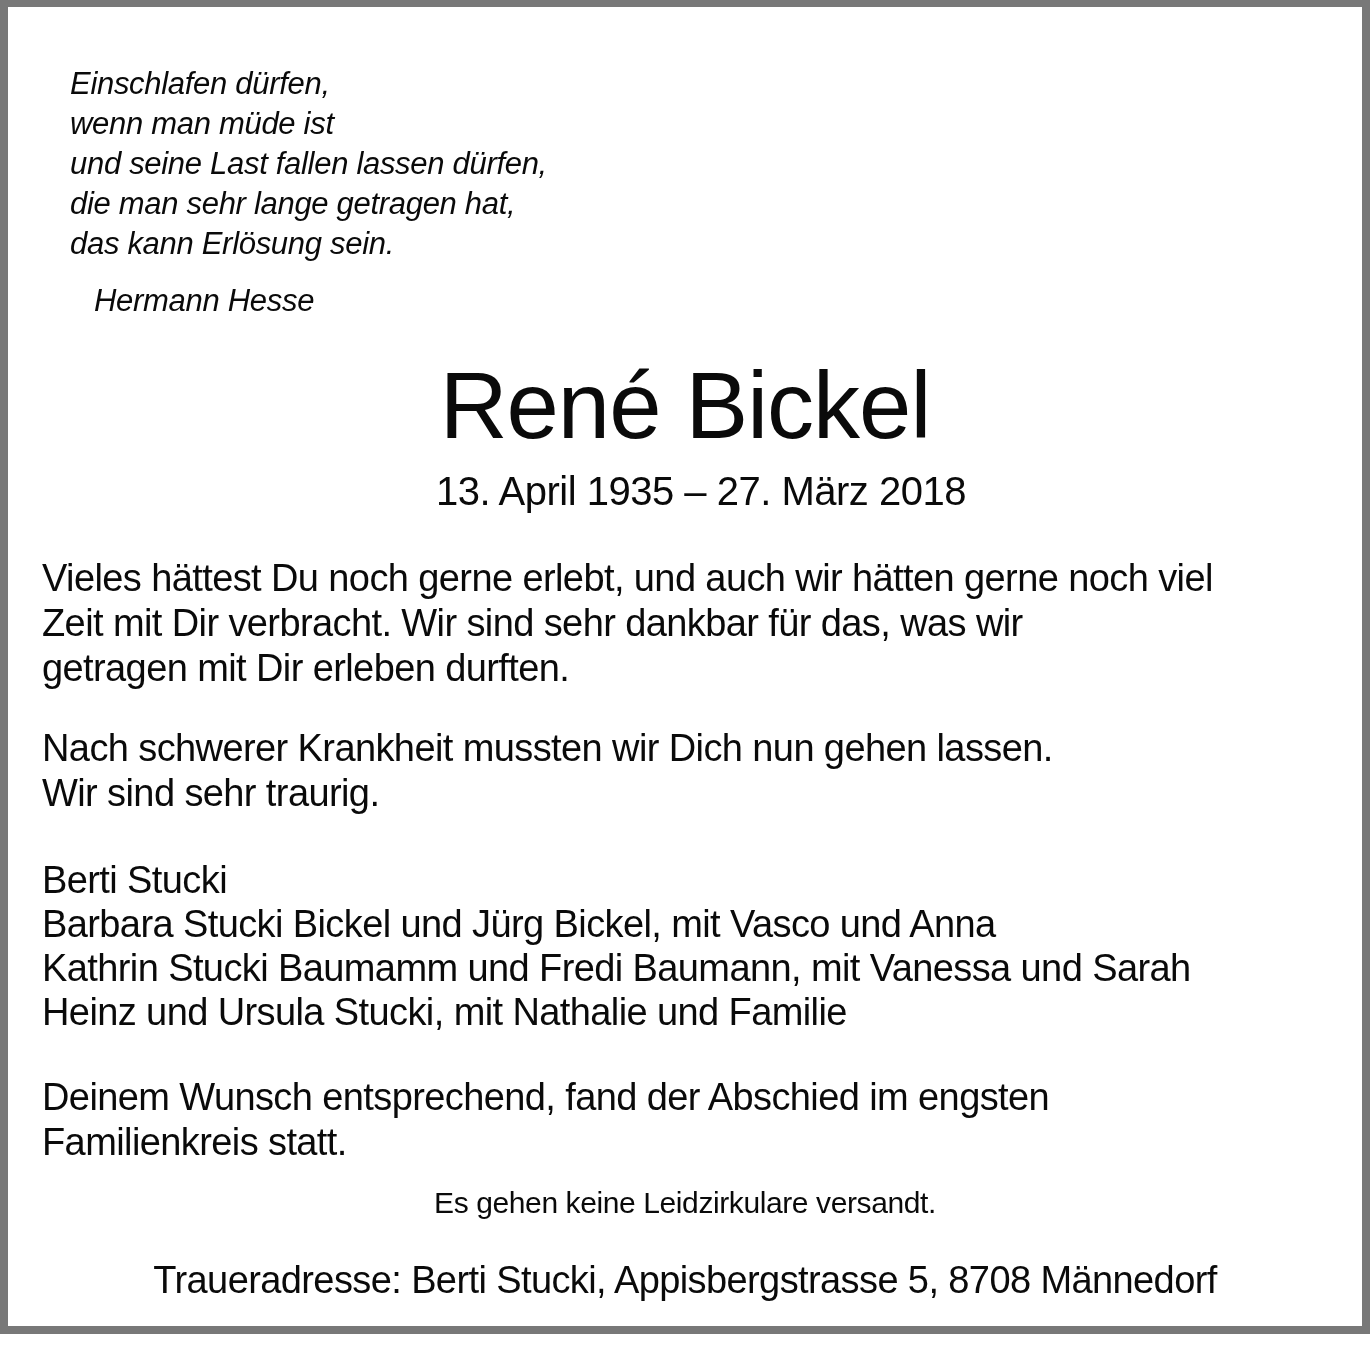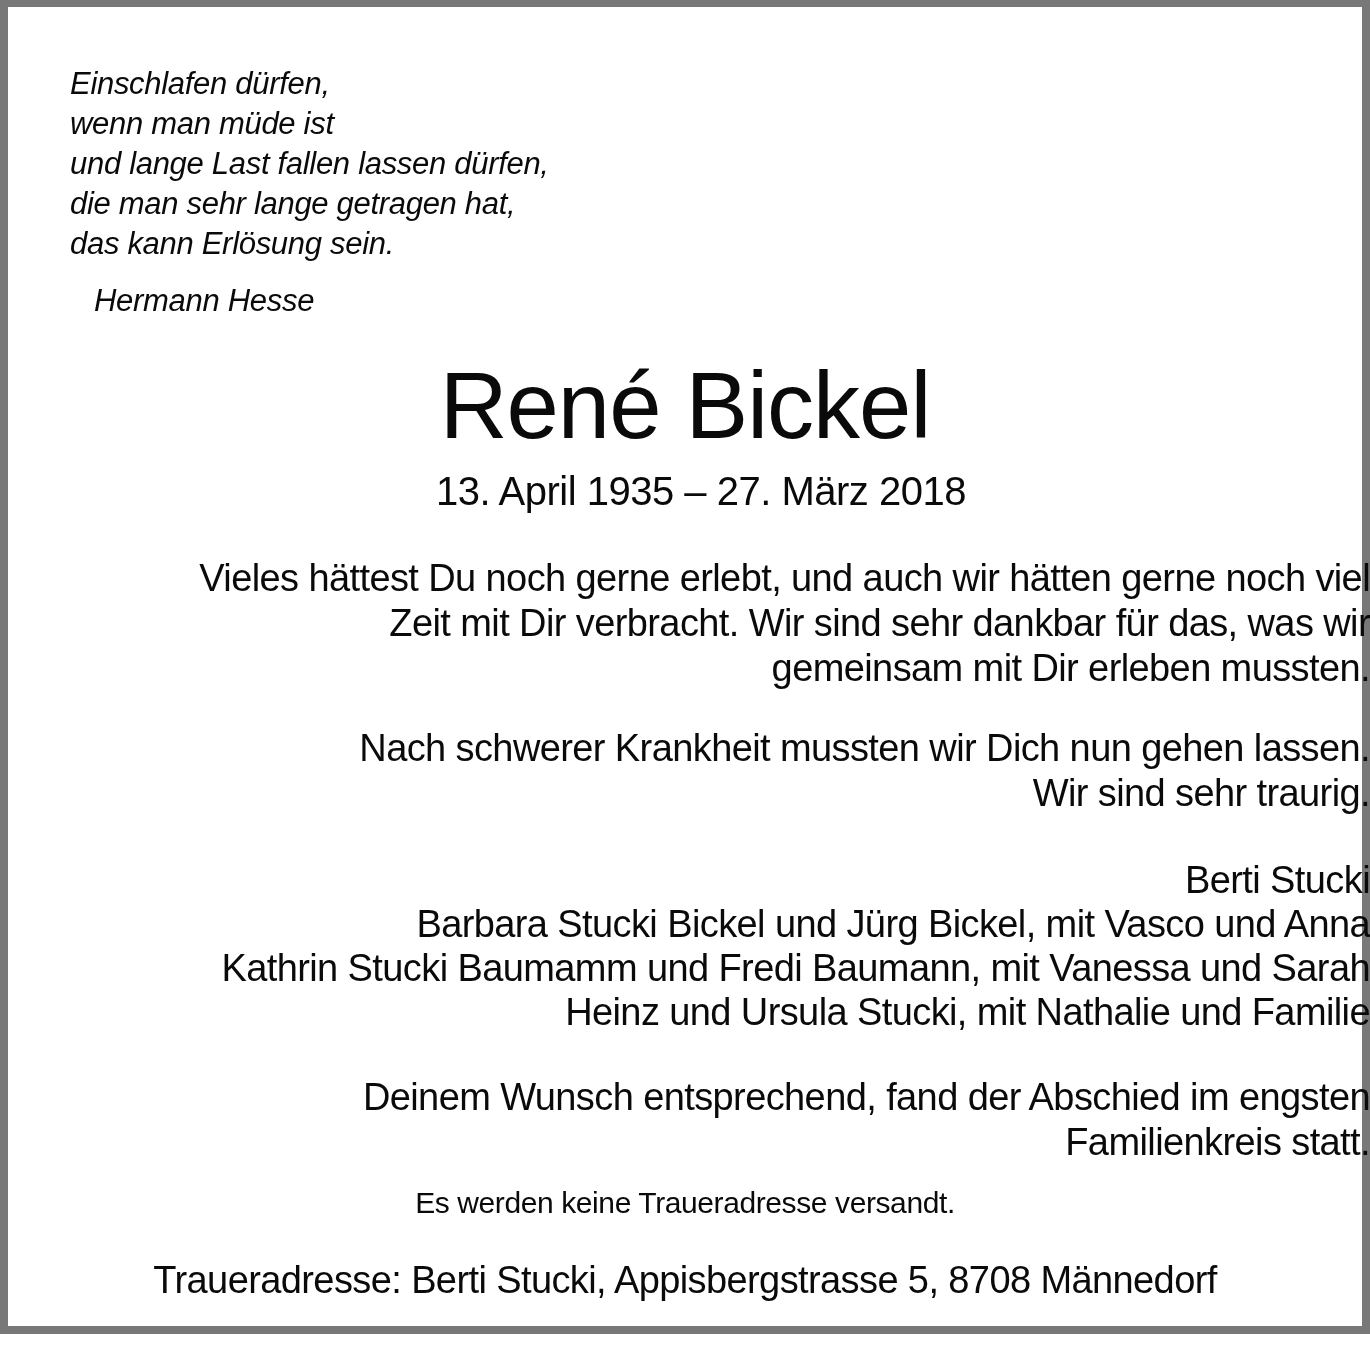--- a/index.html
+++ b/index.html
@@ -60,24 +60,25 @@
   .deceased-dates {
     margin-top: 14px;
     text-align: center;
     font-size: 40px;
     line-height: 46px;
     letter-spacing: -0.5px;
     padding-left: 32px;
   }
   
   .para {
-    text-align: right;
+    text-align: left;
     font-size: 38px;
     line-height: 45px;
     letter-spacing: -0.6px;
+    margin-left: 42px;
   }
   .para-tribute   { margin-top: 42px; }
   .para-farewell  { margin-top: 35px; }
   .para-family    { margin-top: 42px; line-height: 44px; }
   .para-abschied  { margin-top: 41px; }
   .para-note {
     margin-top: 19px;
     text-align: center;
     font-size: 30px;
     line-height: 38px;
@@ -95,52 +96,52 @@
 <body>
 
 <div class="page">
   <div class="frame"></div>
 
   <div class="content">
 
     <div class="quote-block">
         <div>Einschlafen dürfen,</div>
         <div>wenn man müde ist</div>
-        <div>und lange Last fallen lassen dürfen,</div>
+        <div>und seine Last fallen lassen dürfen,</div>
         <div>die man sehr lange getragen hat,</div>
         <div>das kann Erlösung sein.</div>
       </div>
 
     <div class="quote-attribution">Hermann Hesse</div>
 
     <div class="deceased-name">René Bickel</div>
 
     <div class="deceased-dates">13. April 1935 – 27. März 2018</div>
 
     <div class="para para-tribute">
         <div>Vieles hättest Du noch gerne erlebt, und auch wir hätten gerne noch viel</div>
         <div>Zeit mit Dir verbracht. Wir sind sehr dankbar für das, was wir</div>
-        <div>gemeinsam mit Dir erleben mussten.</div>
+        <div>getragen mit Dir erleben durften.</div>
       </div>
 
     <div class="para para-farewell">
         <div>Nach schwerer Krankheit mussten wir Dich nun gehen lassen.</div>
         <div>Wir sind sehr traurig.</div>
       </div>
 
     <div class="para para-family">
         <div>Berti Stucki</div>
         <div>Barbara Stucki Bickel und Jürg Bickel, mit Vasco und Anna</div>
         <div>Kathrin Stucki Baumamm und Fredi Baumann, mit Vanessa und Sarah</div>
         <div>Heinz und Ursula Stucki, mit Nathalie und Familie</div>
       </div>
 
     <div class="para para-abschied">
         <div>Deinem Wunsch entsprechend, fand der Abschied im engsten</div>
         <div>Familienkreis statt.</div>
       </div>
 
-    <div class="para-note">Es werden keine Traueradresse versandt.</div>
+    <div class="para-note">Es gehen keine Leidzirkulare versandt.</div>
 
     <div class="para-address">Traueradresse: Berti Stucki, Appisbergstrasse 5, 8708 Männedorf</div>
 
   </div>
 </div>
 
 </body></html>

